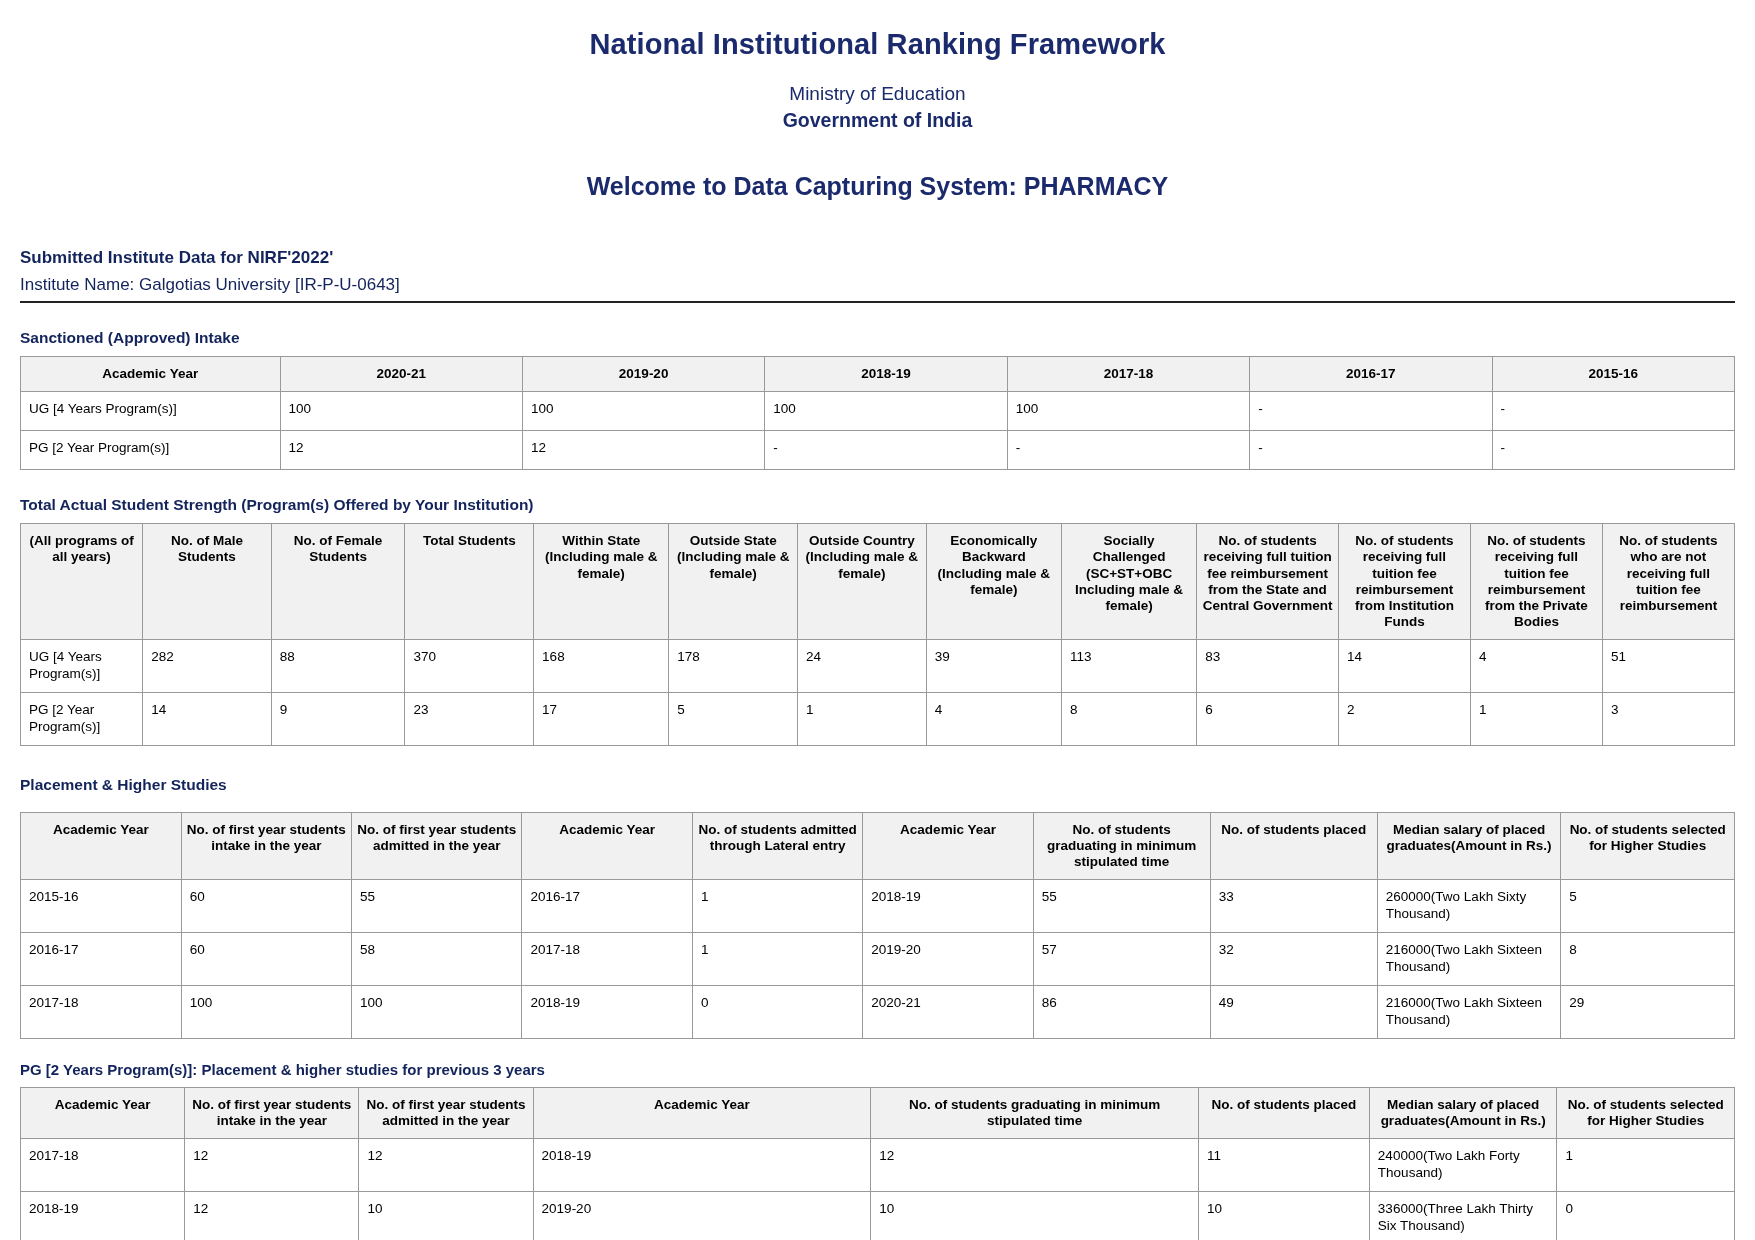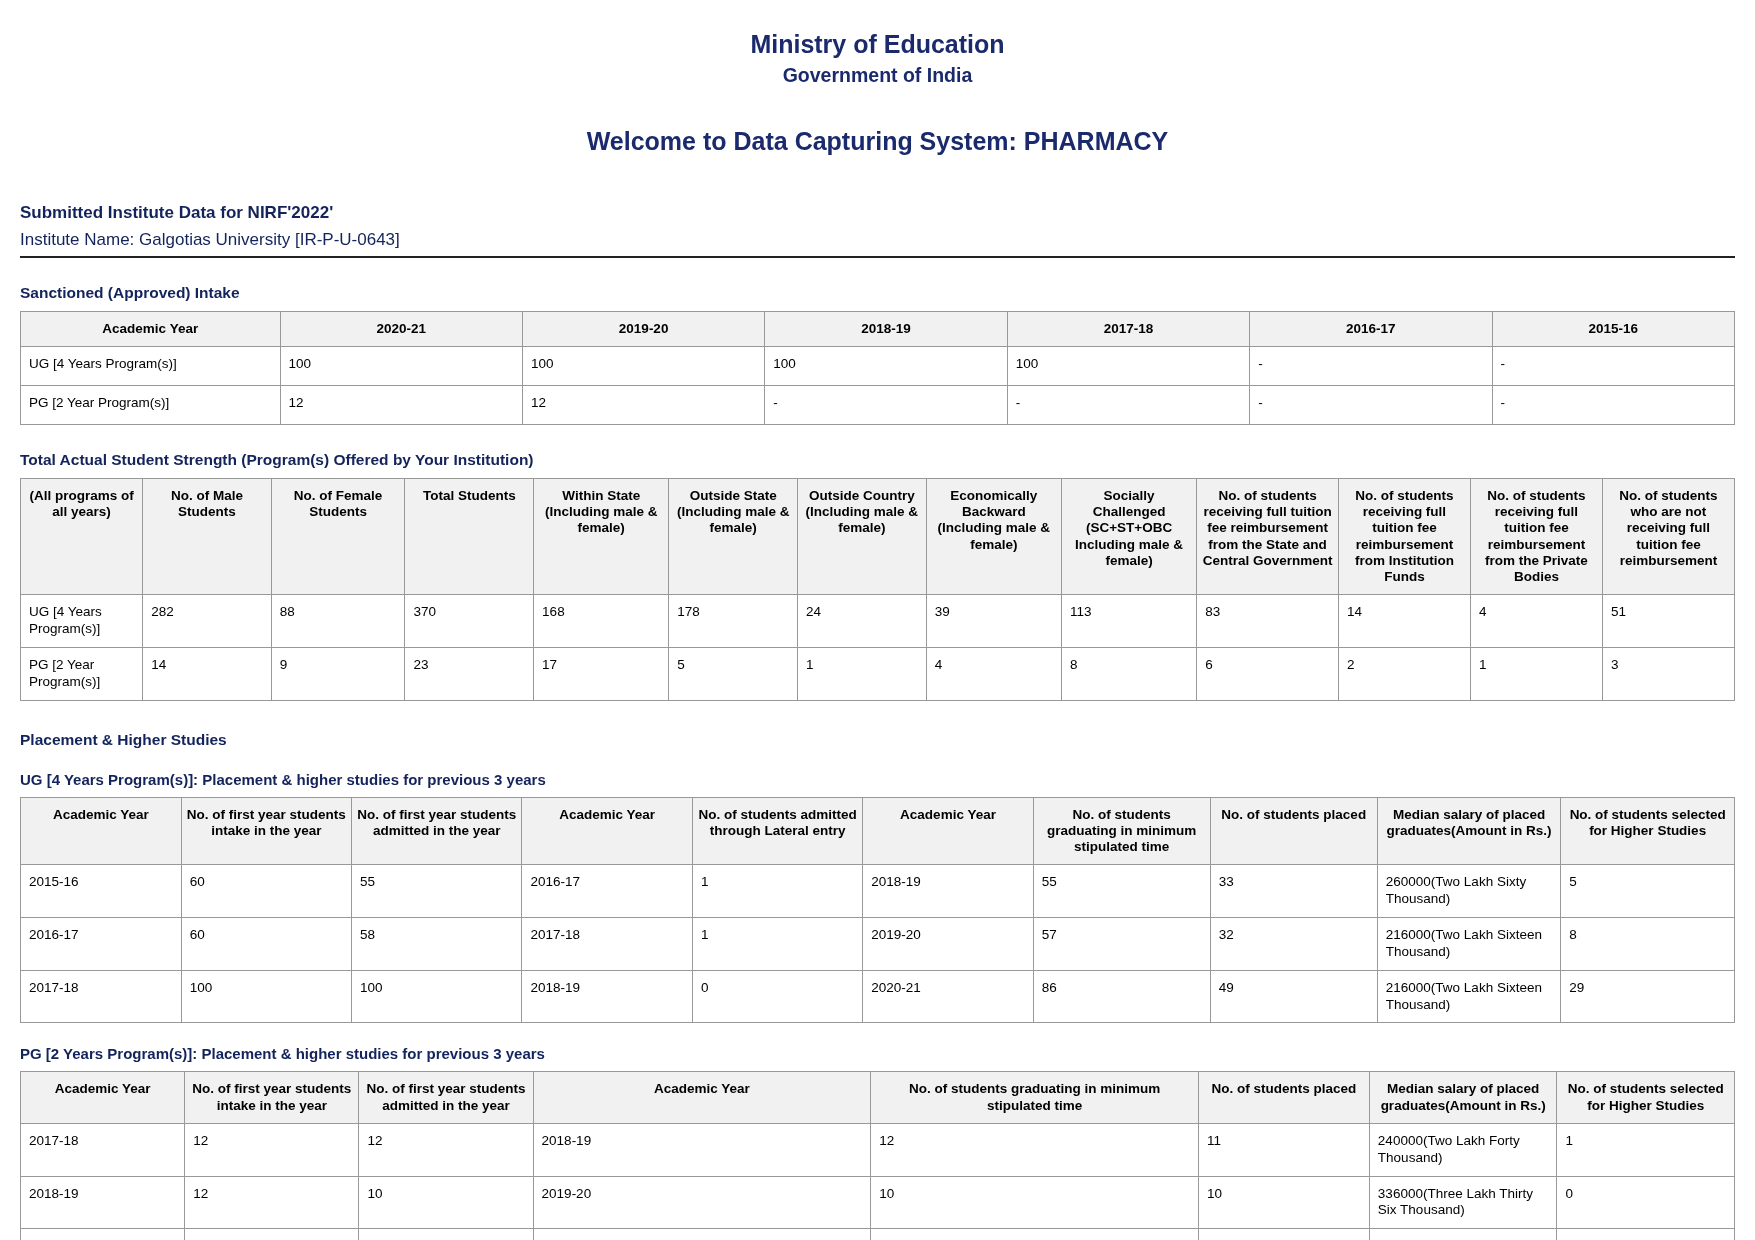--- a/index.html
+++ b/index.html
@@ -25,24 +25,24 @@
     color: #1a2a6c;
     margin-top: 10px;
   }
   .doc-title {
     font-size: 29px;
     font-weight: bold;
     letter-spacing: 0.1px;
     line-height: 1.15;
   }
   .doc-sub {
-    font-size: 25px;
-    font-weight: bold;
+    font-size: 19px;
+    font-weight: normal;
     line-height: 1.35;
-    margin-top: 8px;
+    margin-top: 20px;
   }
   .doc-sub2 {
     font-size: 19.5px;
     font-weight: bold;
     line-height: 1.35;
   }
   .doc-sub3 {
     font-size: 25px;
     font-weight: bold;
     line-height: 1.35;
@@ -161,20 +161,21 @@
   .tbl-pg td { padding: 10px 7px; }
 
   .nowrapish { white-space: normal; }
 </style>
 </head>
 <body>
 
 <div class="page">
 
   <div class="doc-header">
+    <div class="doc-title">National Institutional Ranking Framework</div>
     <div class="doc-sub">Ministry of Education</div>
     <div class="doc-sub2">Government of India</div>
     <div class="doc-sub3">Welcome to Data Capturing System: PHARMACY</div>
   </div>
 
   <div class="submitted-block">
     <div class="submitted-title">Submitted Institute Data for NIRF'2022'</div>
     <div class="institute-name">Institute Name: Galgotias University [IR-P-U-0643]</div>
   </div>
   <hr class="hr-thick">
@@ -264,21 +265,20 @@
         <td>6</td>
         <td>2</td>
         <td>1</td>
         <td>3</td>
       </tr>
     </tbody>
   </table>
 
   <div class="section-head plain">Placement &amp; Higher Studies</div>
 
-  <div class="sub-head">UG [4 Years Program(s)]: Placement &amp; higher studies for previous 3 years</div>
 
   <table class="grid tbl-ug">
     <thead>
       <tr>
         <th class="c0">Academic Year</th>
         <th class="c1">No. of first year students intake in the year</th>
         <th class="c2">No. of first year students admitted in the year</th>
         <th class="c3">Academic Year</th>
         <th class="c4">No. of students admitted through Lateral entry</th>
         <th class="c5">Academic Year</th>

